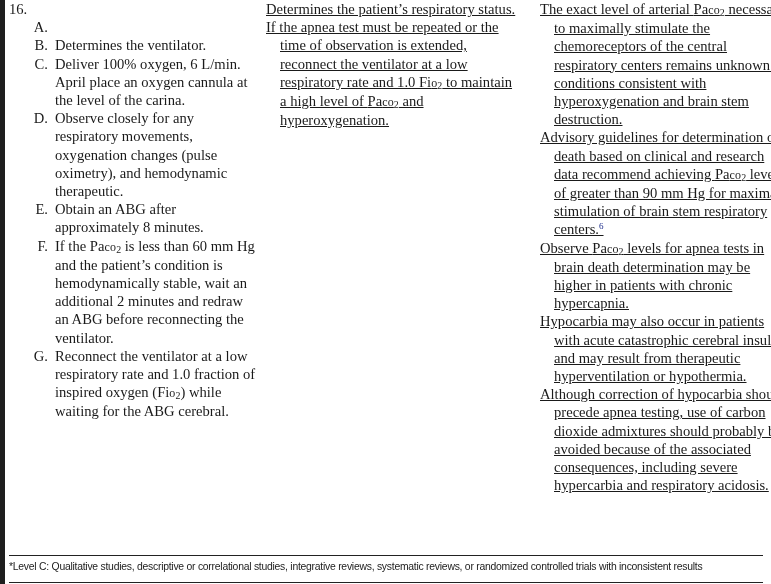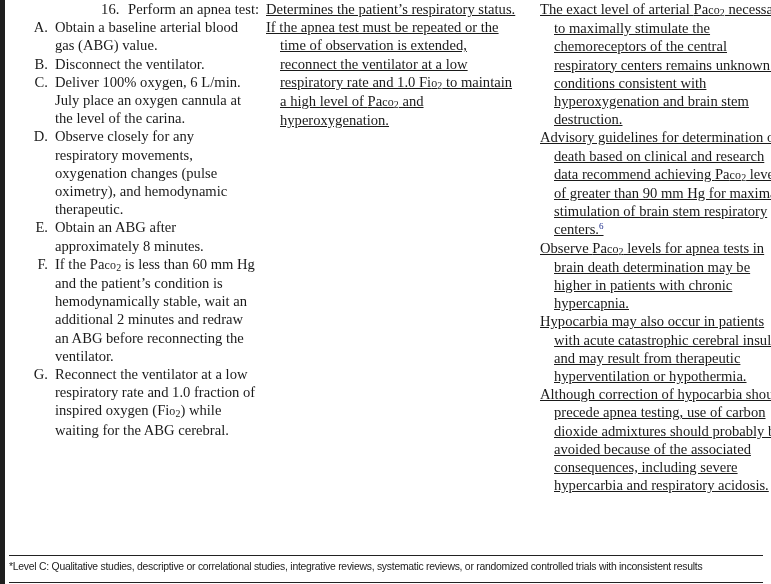--- a/index.html
+++ b/index.html
@@ -10,21 +10,21 @@
   }
   .left-bar {
     position: absolute; left: 0; top: 0; width: 5px; height: 584px;
     background: #1e1e1e;
   }
   .col { position: absolute; top: 0; font-size: 14.6px; line-height: 18.2px; }
   .col1 { left: 9px; width: 250px; }
   .col2 { left: 266px; width: 250px; }
   .col3 { left: 540px; width: 248px; }
 
-  .step-head { display: flex; justify-content: flex-end; }
+  .step-head { display: flex; }
   .step-num { width: 27px; flex: none; }
   .substeps { margin: 0; padding: 0; list-style: none; }
   .substep { display: flex; }
   .sub-letter { width: 28px; flex: none; text-align: right; padding-right: 7px; box-sizing: border-box; margin-left: 18px; }
   .sub-text { flex: 1; }
 
   .para { padding-left: 14px; text-indent: -14px; margin: 0; text-decoration: underline; }
   .sc { font-size: 0.82em; letter-spacing: 0.2px; }
   sub { font-size: 0.68em; vertical-align: -0.25em; line-height: 0; }
   sup.ref { font-size: 0.62em; vertical-align: 0.55em; line-height: 0; color: #1a2a8a; }
@@ -38,34 +38,32 @@
   }
 </style>
 </head>
 <body>
 
 <div class="left-bar"></div>
 
 <div class="col col1">
   <div class="step-head">
     <span class="step-num">16.</span>
-    <span>Perform an apnea test:</span>
   </div>
   <ul class="substeps">
     <li class="substep">
       <span class="sub-letter">A.</span>
-      <span class="sub-text">Obtain a baseline arterial blood gas (ABG) value.</span>
     </li>
     <li class="substep">
       <span class="sub-letter">B.</span>
-      <span class="sub-text">Disconnect the ventilator.</span>
+      <span class="sub-text">Determines the ventilator.</span>
     </li>
     <li class="substep">
       <span class="sub-letter">C.</span>
-      <span class="sub-text">Deliver 100% oxygen, 6 L/min. July place an oxygen cannula at the level of the carina.</span>
+      <span class="sub-text">Deliver 100% oxygen, 6 L/min. April place an oxygen cannula at the level of the carina.</span>
     </li>
     <li class="substep">
       <span class="sub-letter">D.</span>
       <span class="sub-text">Observe closely for any respiratory movements, oxygenation changes (pulse oximetry), and hemodynamic therapeutic.</span>
     </li>
     <li class="substep">
       <span class="sub-letter">E.</span>
       <span class="sub-text">Obtain an ABG after approximately 8 minutes.</span>
     </li>
     <li class="substep">

